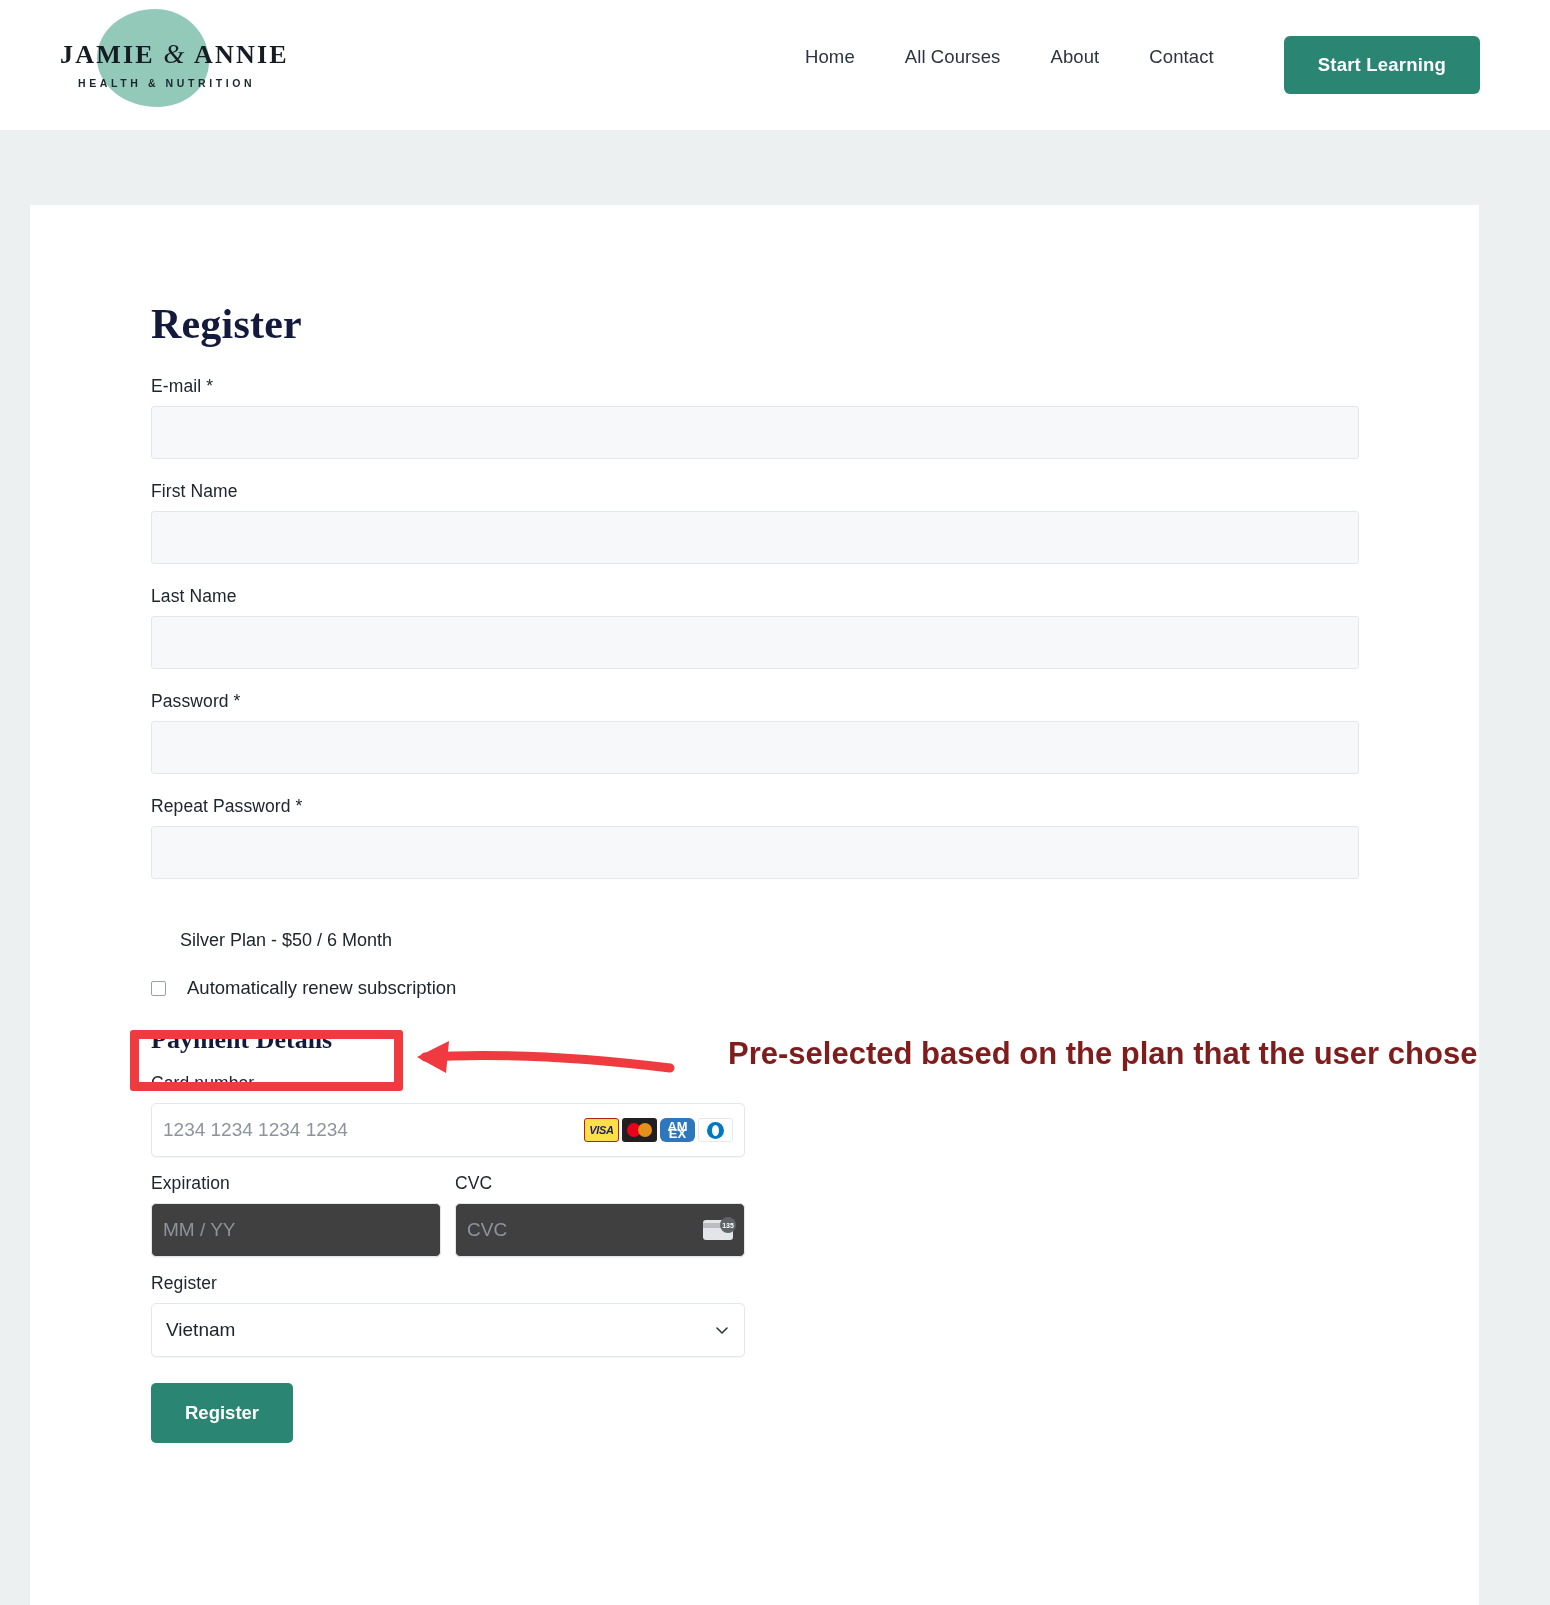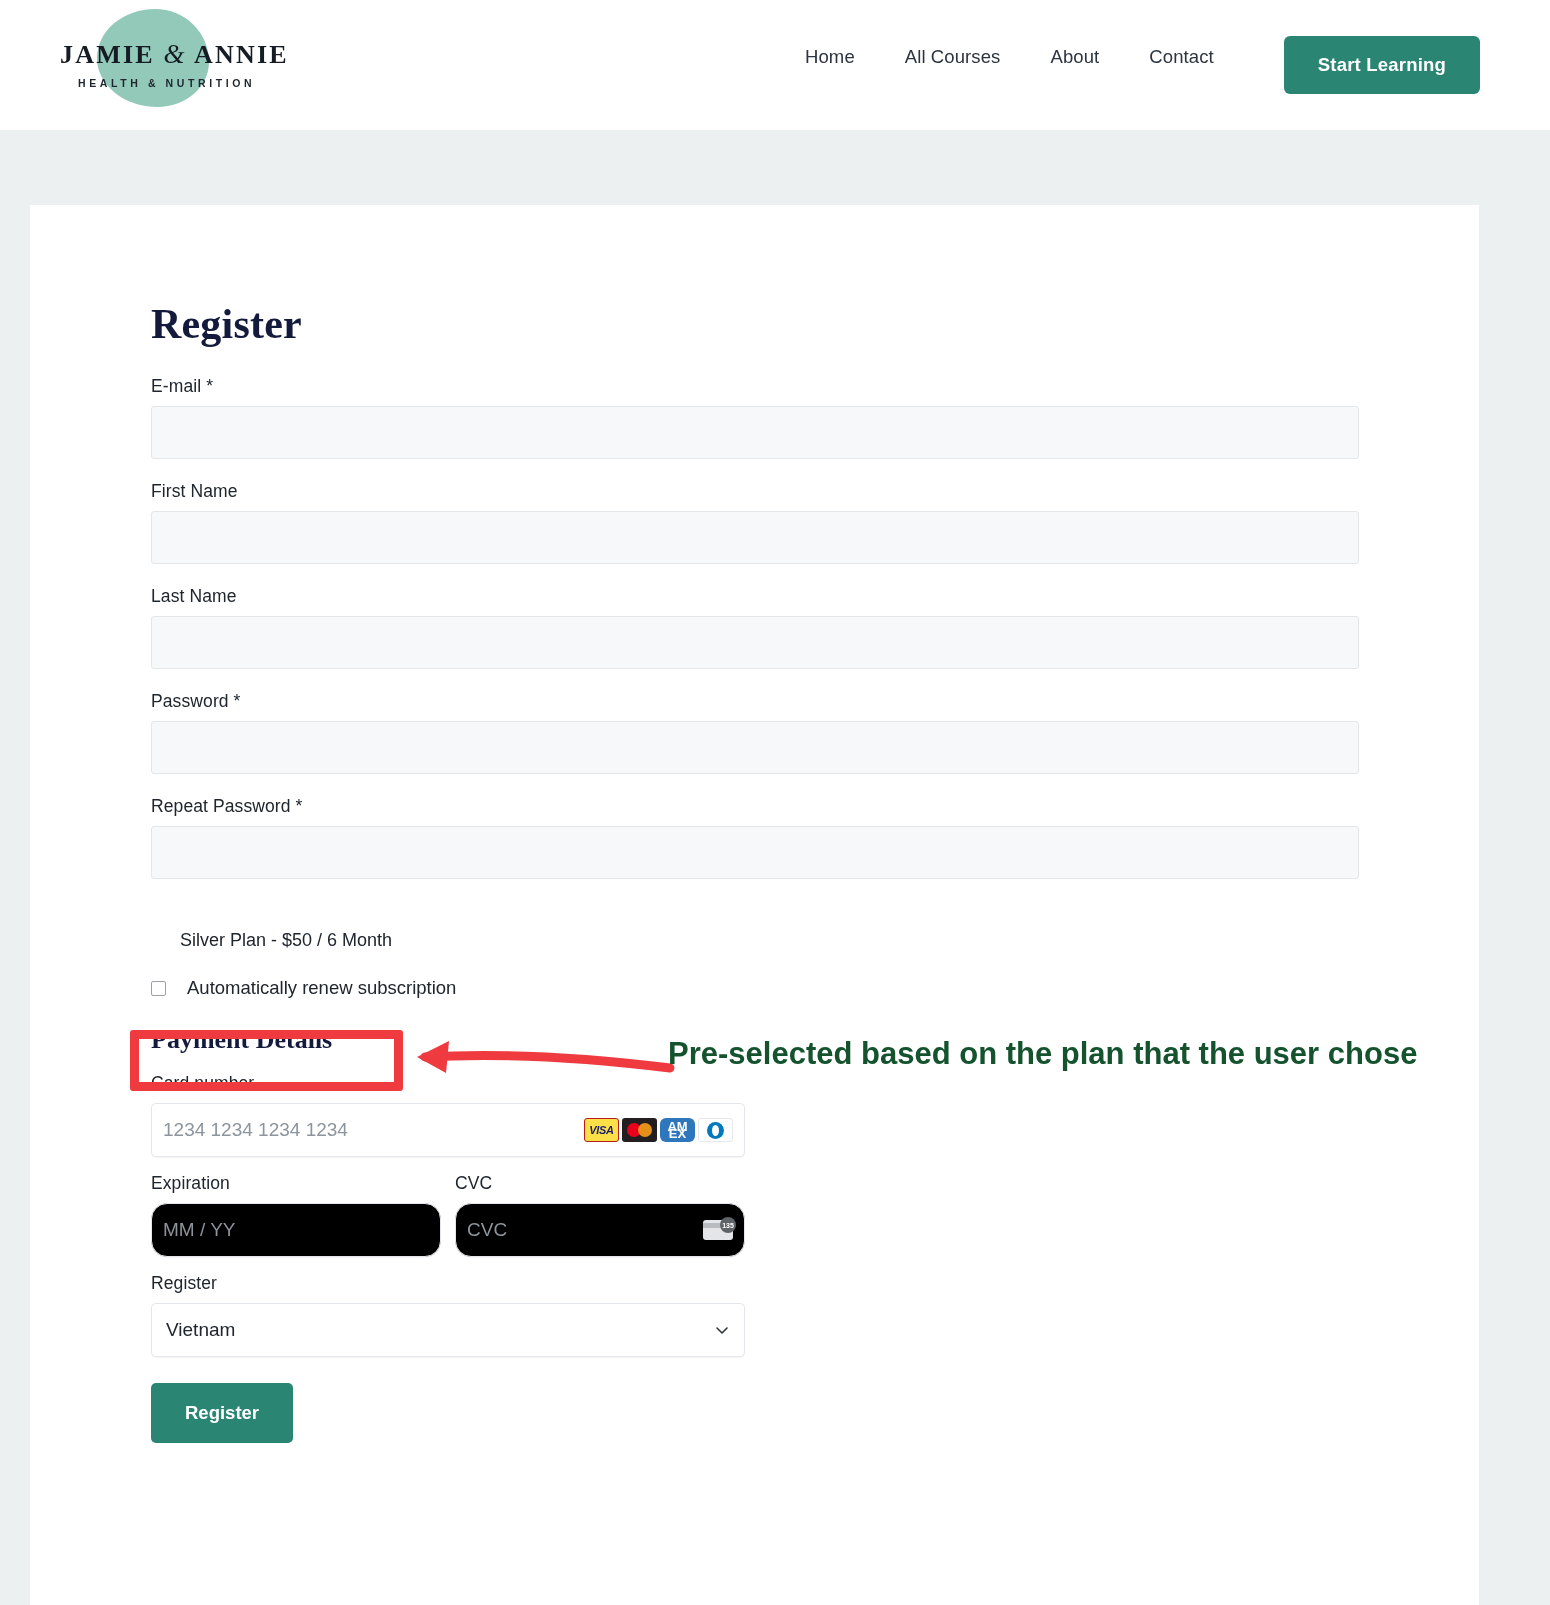--- a/index.html
+++ b/index.html
@@ -228,23 +228,23 @@
   .brand-amex { background:#2e77bc; color:#fff; font-size:13px; line-height:7px; text-align:center;border-radius:6px; }
   .brand-diners { background:#ffffff; border:1px solid #e6e8ea; display:flex; align-items:center; justify-content:center;}
   .brand-diners .ring { width:17px;height:17px;border-radius:50%;background:#0079be; position:relative; }
   .brand-diners .ring:after{content:"";position:absolute;left:5px;top:3px;width:7px;height:11px;border-radius:50%;background:#fff;}
 
   .two-col { display: flex; gap: 14px; margin-top: 16px; }
   .col-half { width: 290px; }
   .pay-input-half {
     width: 290px;
     height: 54px;
-    background: #000000;
+    background: #404040;
     border: 1px solid #e3e6ea;
-    border-radius: 16px;
+    border-radius: 5px;
     display: flex;
     align-items: center;
     padding: 0 11px;
     box-shadow: 0 1px 1px rgba(0,0,0,0.04);
   }
   .cvc-icon {
     width: 30px; height: 20px;
     background: #e3e5e8;
     border-radius: 3px;
     position: relative;
@@ -296,23 +296,23 @@
   }
   .anno-arrow {
     position: absolute;
     left: 405px; top: 1030px;
     width: 270px; height: 62px;
     z-index: 30;
     pointer-events: none;
   }
   .anno-text {
     position: absolute;
-    left: 668px; top: 1032px;
+    left: 728px; top: 1032px;
     width: 760px;
-    color: #14532d;
+    color: #7f1d1d;
     font-size: 31px;
     font-weight: 700;
     line-height: 1.42;
     z-index: 30;
     font-family: "Liberation Sans", sans-serif;
   }
 </style>
 </head>
 <body>
 

